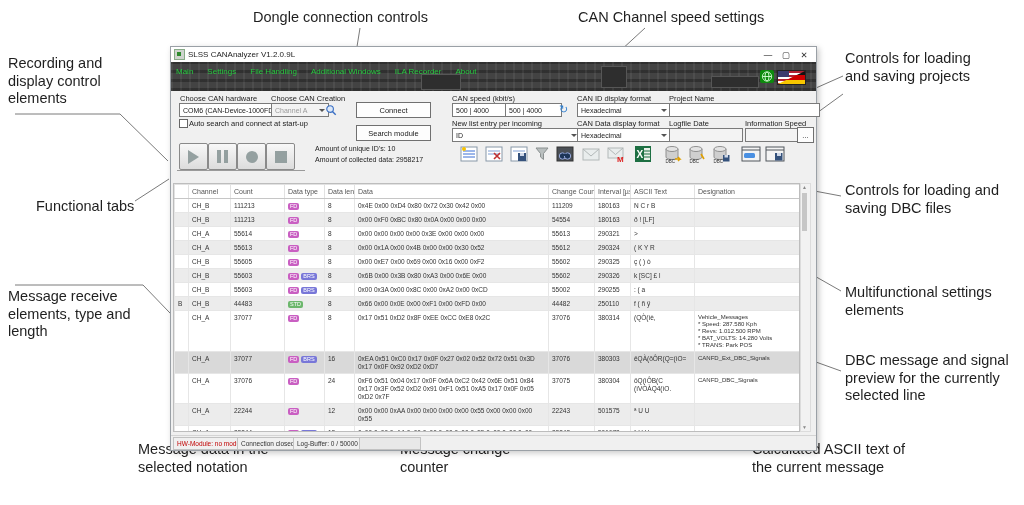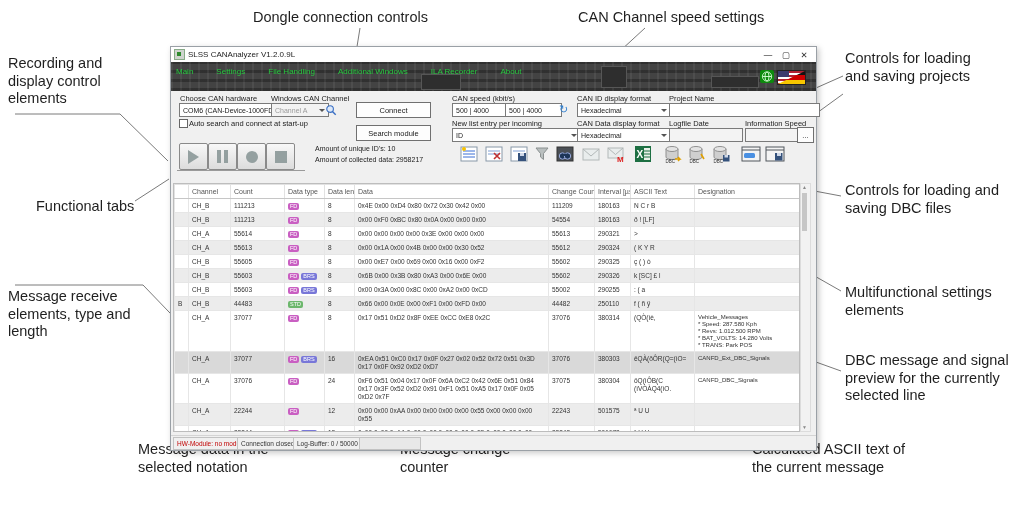--- a/index.html
+++ b/index.html
@@ -18,21 +18,21 @@
   .appicon{width:9px;height:9px;background:#cfd4cf;border:1px solid #8a8;margin-right:3px;position:relative;}
   .appicon:after{content:"";position:absolute;left:2px;top:2px;width:4px;height:4px;background:#2e8b2e;}
   .winbtns{margin-left:auto;display:flex;}
   .winbtns span{width:18px;text-align:center;font-size:8.5px;color:#333;cursor:default;}
 
   .banner{position:absolute;left:0;top:15px;right:0;height:29px;background:#434343;overflow:hidden;
           background-image:
             repeating-linear-gradient(90deg, rgba(255,255,255,.06) 0 2px, rgba(0,0,0,0) 2px 9px),
             repeating-linear-gradient(0deg, rgba(0,0,0,.28) 0 3px, rgba(0,0,0,0) 3px 9px);}
   .chipA{position:absolute;background:#2e2e2e;border:1px solid #565656;}
-  .menu{position:absolute;left:5px;top:5px;display:flex;gap:23px;}
+  .menu{position:absolute;left:5px;top:5px;display:flex;gap:14px;}
   .menu span{font-size:8px;color:#27c93f;white-space:nowrap;}
   .globe{position:absolute;right:42px;top:8px;width:14px;height:13px;}
   .flag{position:absolute;right:10px;top:8px;width:27px;height:13px;overflow:hidden;border:1px solid #222;}
   .flag .de{position:absolute;inset:0;
             background:linear-gradient(#111 0 33%,#c00 33% 66%,#f7c600 66% 100%);}
   .flag .us{position:absolute;inset:0;clip-path:polygon(0 0,100% 0,0 100%);
             background:repeating-linear-gradient(#b22234 0 2px,#fff 2px 4px);}
   .flag .canton{position:absolute;left:0;top:0;width:11px;height:6px;background:#3c3b6e;}
 
   
@@ -161,21 +161,21 @@
       <i class="us"></i>
       <i class="canton"></i>
     </span>
   </div>
 
   <div class="panel">
     <span class="lbl" style="left:5px;top:3px">Choose CAN hardware</span>
     <span class="combo" style="left:4px;top:12px;width:89px">
       <span>COM6 (CAN-Device-1000FD230</span>
       </span>
-    <span class="lbl" style="left:96px;top:3px">Windows CAN Channel</span>
+    <span class="lbl" style="left:96px;top:3px">Choose CAN Creation</span>
     <span class="combo disabled" style="left:96px;top:12px;width:50px">
       <span>Channel A</span>
         <span class="arr"></span>
       </span>
     <span class="iconbtn" style="left:149px;top:12px">
       <svg viewBox="0 0 13 13" width="12" height="12">
           <circle cx="5.5" cy="5.5" r="3.6" fill="#dce8f8" stroke="#3a6fc4" stroke-width="1.2"></circle>
           <line x1="8.3" y1="8.3" x2="11.6" y2="11.6" stroke="#3a6fc4" stroke-width="1.6"></line>
         </svg>
       </span>

